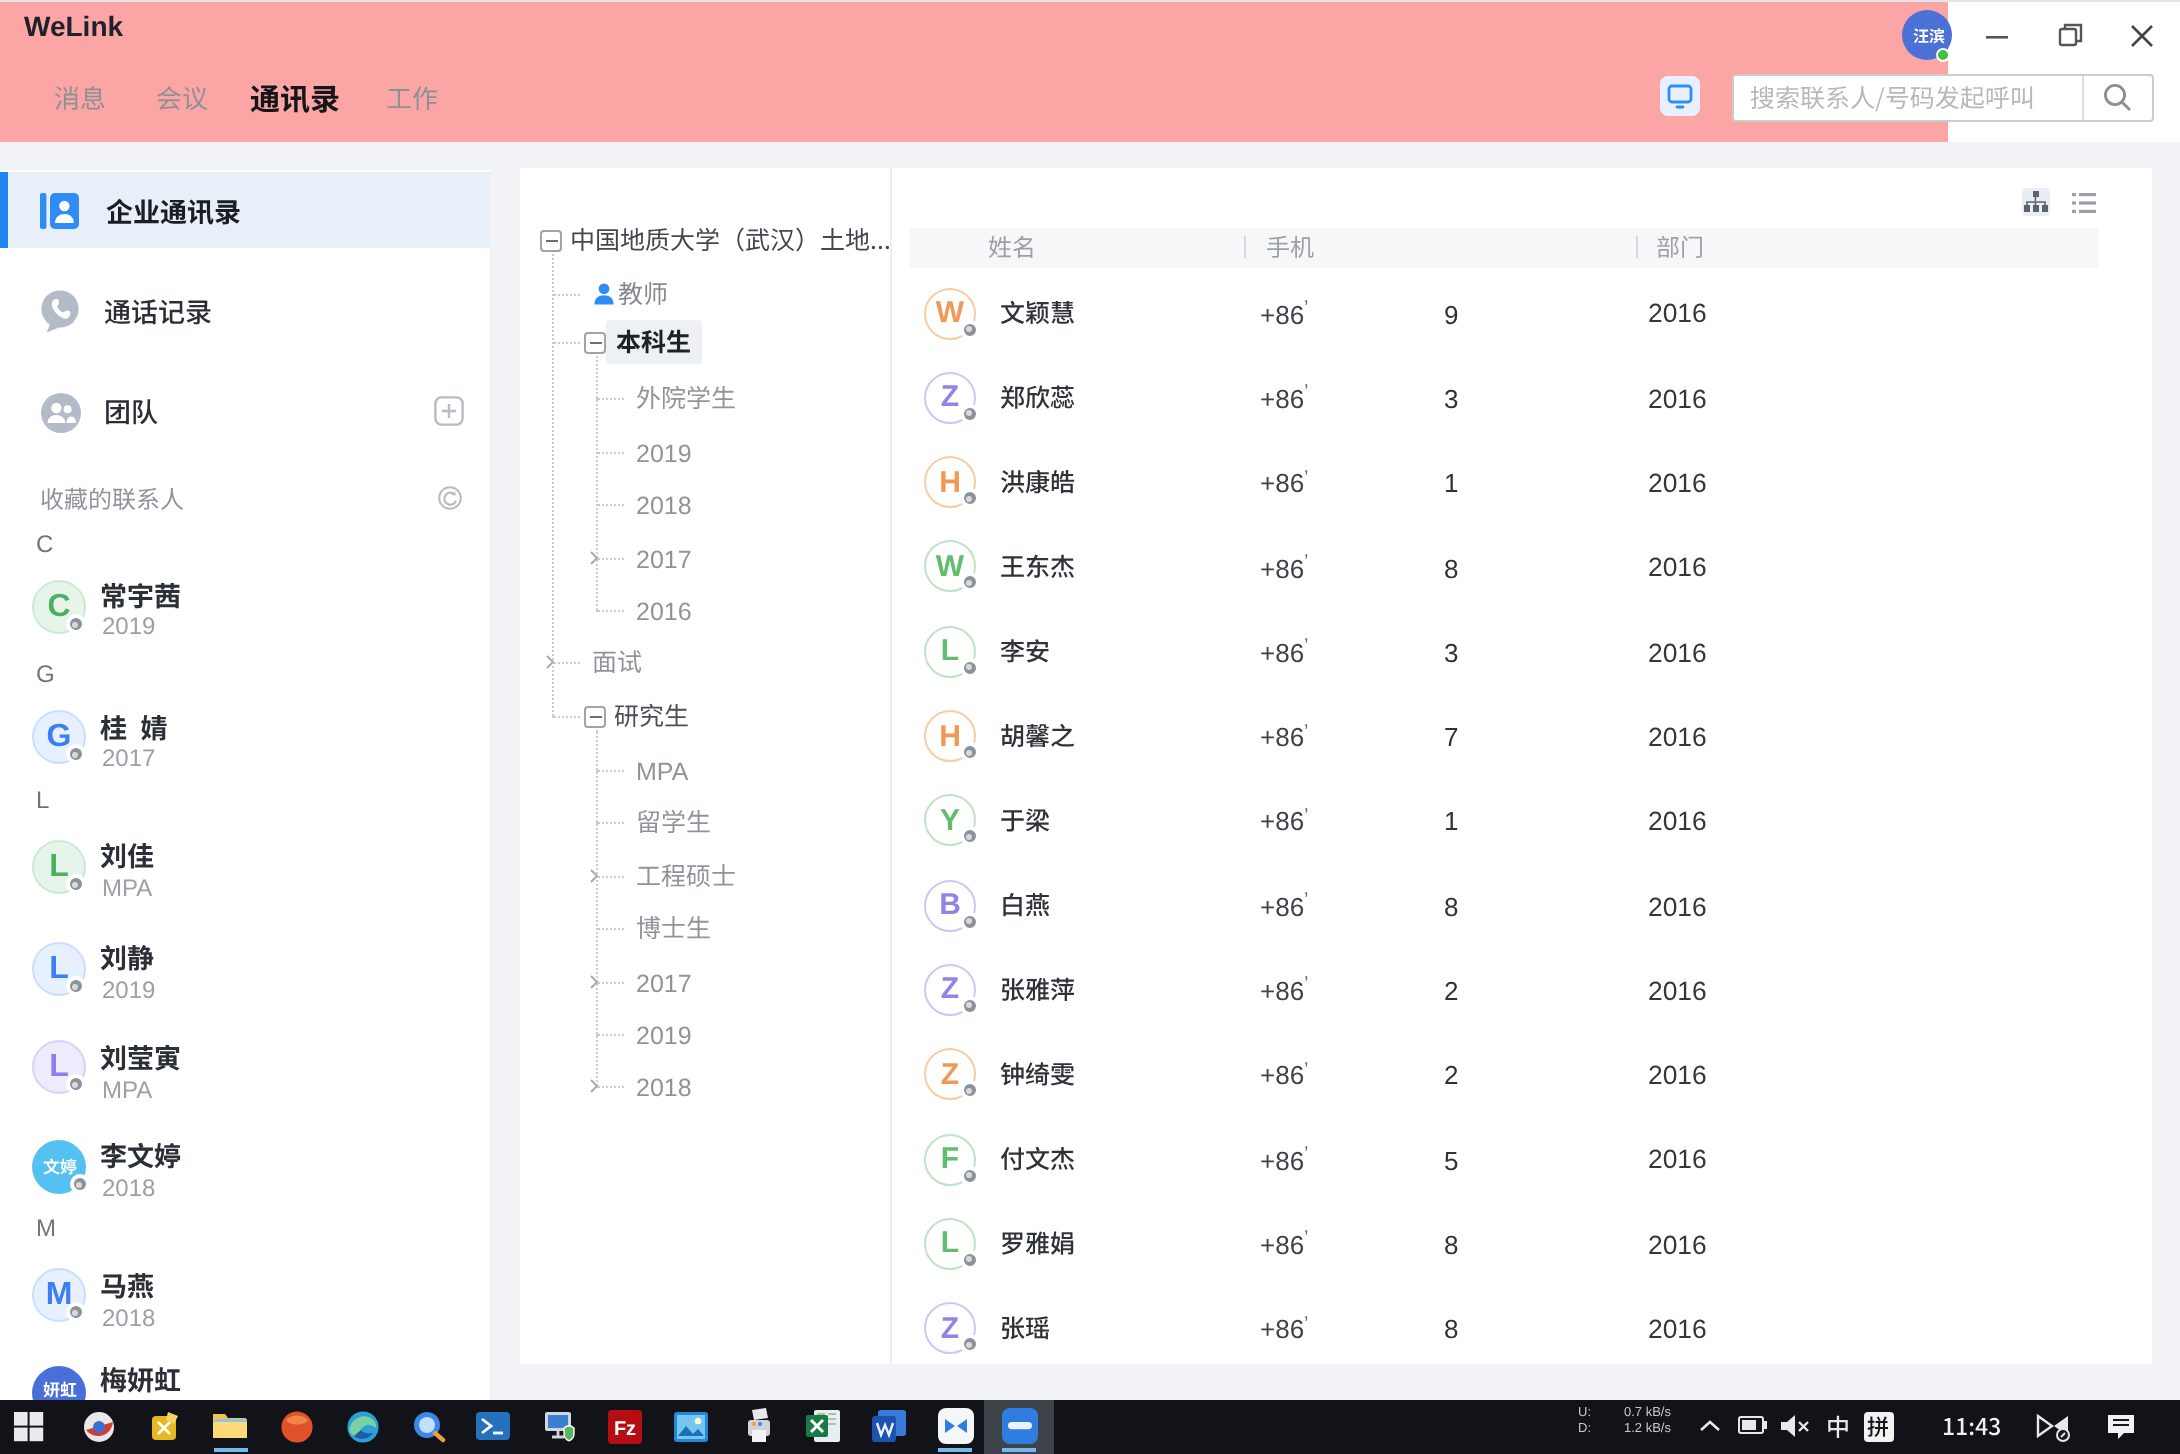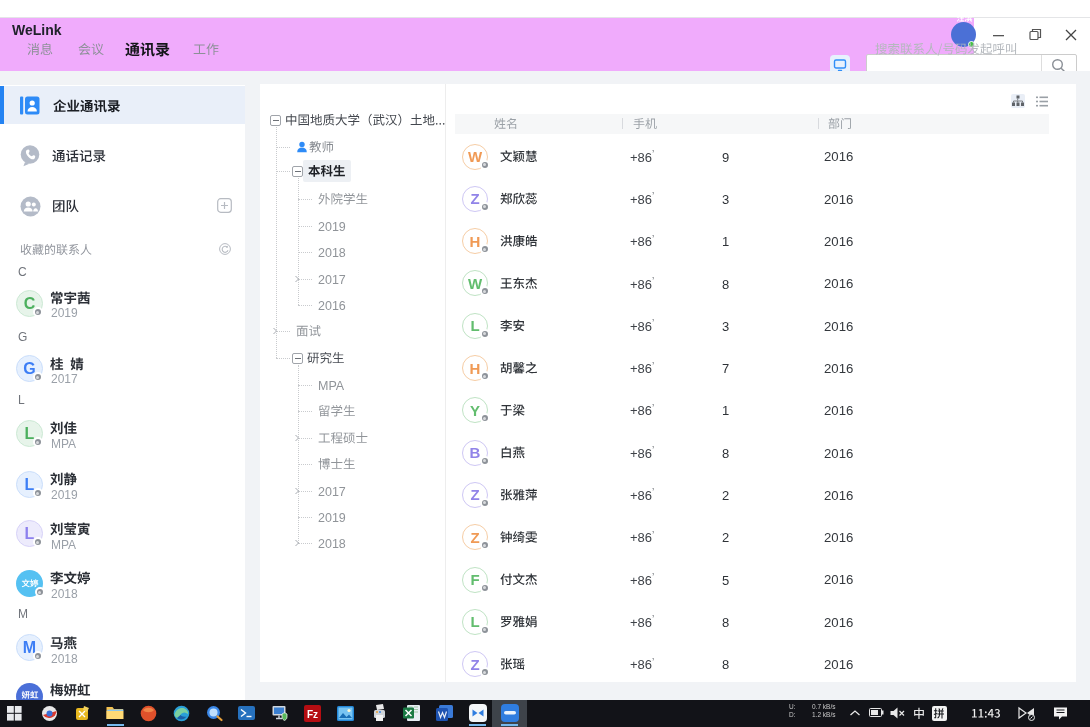--- a/index.html
+++ b/index.html
@@ -1,16 +1,16 @@
 <!DOCTYPE html>
 <html><head><meta charset="utf-8"><style>
 *{margin:0;padding:0;box-sizing:border-box;-webkit-font-smoothing:antialiased}
 html,body{width:1090px;height:727px;overflow:hidden;font-family:"Liberation Sans",sans-serif;background:#fff;position:relative}
 .abs{position:absolute}
-#titlebar{position:absolute;left:0;top:17px;width:974px;height:71px;background:#f0abfc}
+#titlebar{position:absolute;left:0;top:0;width:974px;height:71px;background:#fca5a5}
 #welink{position:absolute;left:12px;top:5px;font-size:14px;font-weight:bold;color:#20222b;letter-spacing:0}
 .winbtn{position:absolute;color:#555}
 #content{position:absolute;left:0;top:71px;width:1090px;height:629px;background:#f1f3f6}
 #sidebar{position:absolute;left:0;top:14px;width:245px;height:615px;background:#fff}
 #selrow{position:absolute;left:0;top:1px;width:245px;height:38px;background:#e9eff9}
 #selbar{position:absolute;left:0;top:1px;width:4px;height:38px;background:#2483f2}
 #maincard{position:absolute;left:260px;top:13px;width:816px;height:598px;background:#fff}
 #treedivider{position:absolute;left:185px;top:0;width:1px;height:598px;background:#ededed}
 #tablehead{position:absolute;left:195px;top:30px;width:594px;height:20px;background:#f6f7f8}
 .sep{position:absolute;width:1px;height:11px;background:#d8dade;top:34px}

